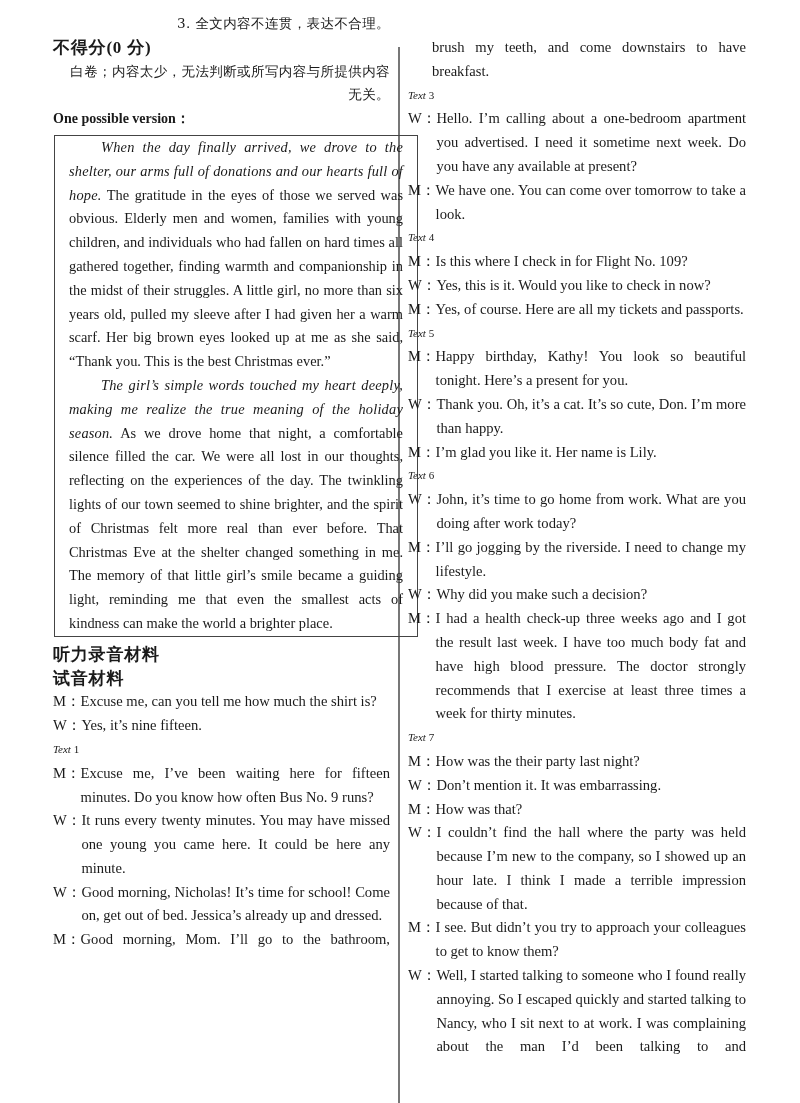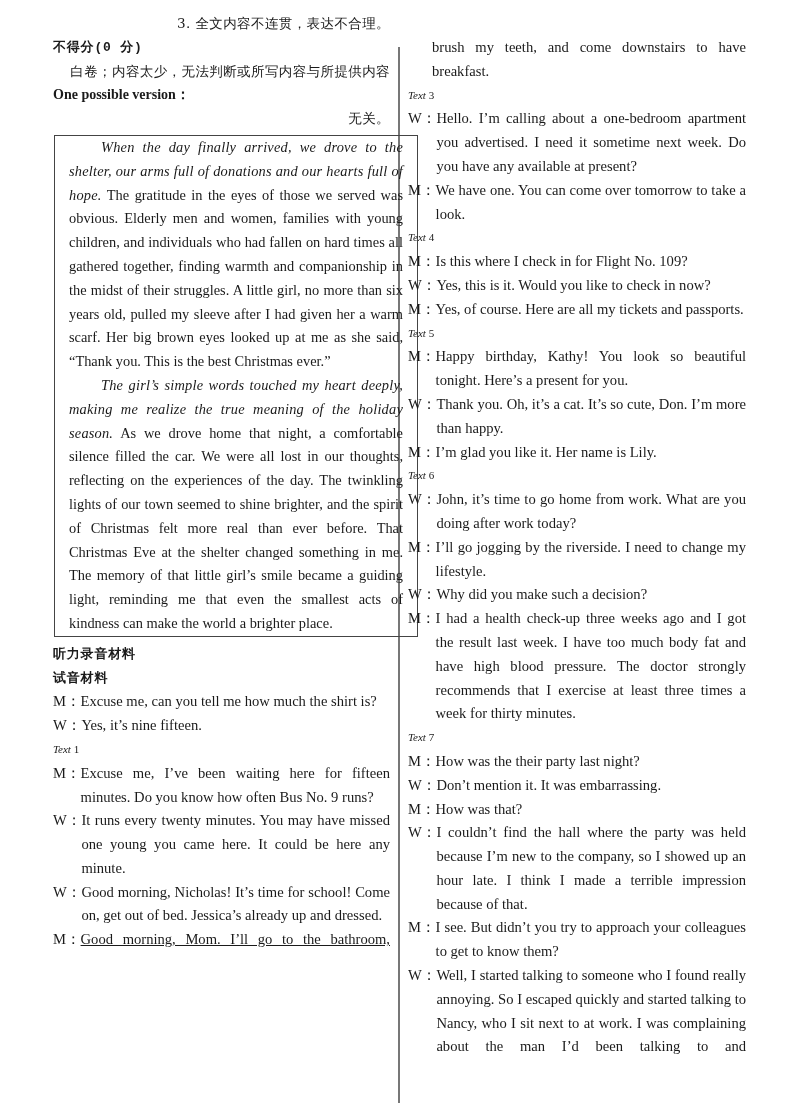--- a/index.html
+++ b/index.html
@@ -4,21 +4,21 @@
 <style>
   html, body { margin:0; padding:0; background:#ffffff; }
   body { width:800px; height:1103px; position:relative; overflow:hidden;
          font-family:"Liberation Serif","DejaVu Serif",serif; color:#1a1a1a; }
   .col { position:absolute; top:0; }
   .col-left { left:53px; width:337px; top:12px; }
   .col-right { left:408px; width:338px; top:36px; }
   .divider { position:absolute; left:398px; top:47px; width:2px; height:1056px; background:#777; }
   .line { font-size:14.6px; line-height:23.8px; height:23.8px; white-space:nowrap; }
   .cn { font-family:"DejaVu Serif","Liberation Serif",serif; font-size:13.5px; letter-spacing:0.4px;text-align:right; }
-  .cn-bold { font-family:Liberation Mono, monospace; font-weight:bold; font-size:13px; letter-spacing:0.8px; }
+  .cn-bold { font-family:Liberation Serif, serif; font-weight:bold; font-size:17px; letter-spacing:0.8px; }
   .bold { font-weight:bold; }
   .essay { position:relative; margin-left:1px; margin-top:4px; width:334px; border:1.5px solid #444; padding:0 14px;
            font-size:14.4px; line-height:23.8px; text-align:justify; }
   .essay p { margin:0; text-indent:32px; }
   .essay .it { font-style:italic; letter-spacing:0.2px; }
   .text-label { font-style:italic; font-size:11px; line-height:23.8px; height:23.8px; }
   .text-label .num { font-style:normal; }
   .turn { display:flex; font-size:14.6px; line-height:23.8px; }
   .turn .spk { flex:0 0 24px; }
   .turn .utt { flex:1; text-align:justify; text-align-last:left; }
@@ -26,22 +26,22 @@
 </style>
 </head>
 <body>
 
 <div class="divider"></div>
 
 <div class="col col-left">
   <div class="line cn">3. 全文内容不连贯，表达不合理。</div>
   <div class="line cn-bold">不得分(0 分)</div>
   <div class="line cn">白卷；内容太少，无法判断或所写内容与所提供内容</div>
+  <div class="line cn">无关。</div>
   <div class="line bold" style="font-size:14px;">One possible version：</div>
-  <div class="line cn">无关。</div>
 
   <div class="essay">
     <p><span class="it">When the day finally arrived, we drove to the shelter, our arms full of donations and our hearts full of hope.</span><span> The gratitude in the eyes of those we served was obvious. Elderly men and women, families with young children, and individuals who had fallen on hard times all gathered together, finding warmth and companionship in the midst of their struggles. A little girl, no more than six years old, pulled my sleeve after I had given her a warm scarf. Her big brown eyes looked up at me as she said, “Thank you. This is the best Christmas ever.”</span></p>
     <p><span class="it">The girl’s simple words touched my heart deeply, making me realize the true meaning of the holiday season.</span><span> As we drove home that night, a comfortable silence filled the car. We were all lost in our thoughts, reflecting on the experiences of the day. The twinkling lights of our town seemed to shine brighter, and the spirit of Christmas felt more real than ever before. That Christmas Eve at the shelter changed something in me. The memory of that little girl’s smile became a guiding light, reminding me that even the smallest acts of kindness can make the world a brighter place.</span></p>
   </div>
 
   <div class="line cn-bold" style="margin-top:6px;">听力录音材料</div>
   <div class="line cn-bold">试音材料</div>
 
   <div class="turn">
@@ -62,21 +62,21 @@
     <span class="spk">W：</span>
     <span class="utt">It runs every twenty minutes. You may have missed one young you came here. It could be here any minute.</span>
   </div>
 
   <div class="turn">
     <span class="spk">W：</span>
     <span class="utt">Good morning, Nicholas! It’s time for school! Come on, get out of bed. Jessica’s already up and dressed.</span>
   </div>
   <div class="turn">
     <span class="spk">M：</span>
-    <span class="utt" style="text-align-last:justify;text-decoration:underline;">Good morning, Mom. I’ll go to the bathroom,</span>
+    <span class="utt" style="text-align-last:justify;">Good morning, Mom. I’ll go to the bathroom,</span>
   </div>
 </div>
 
 <div class="col col-right">
   <div class="cont">brush my teeth, and come downstairs to have breakfast.</div>
   <div id="right-texts">
       <div class="text-label"><span>Text</span> <span class="num">3</span></div>
       <div class="turn">
         <span class="spk">W：</span>
         <span class="utt">Hello. I’m calling about a one-bedroom apartment you advertised. I need it sometime next week. Do you have any available at present?</span>

